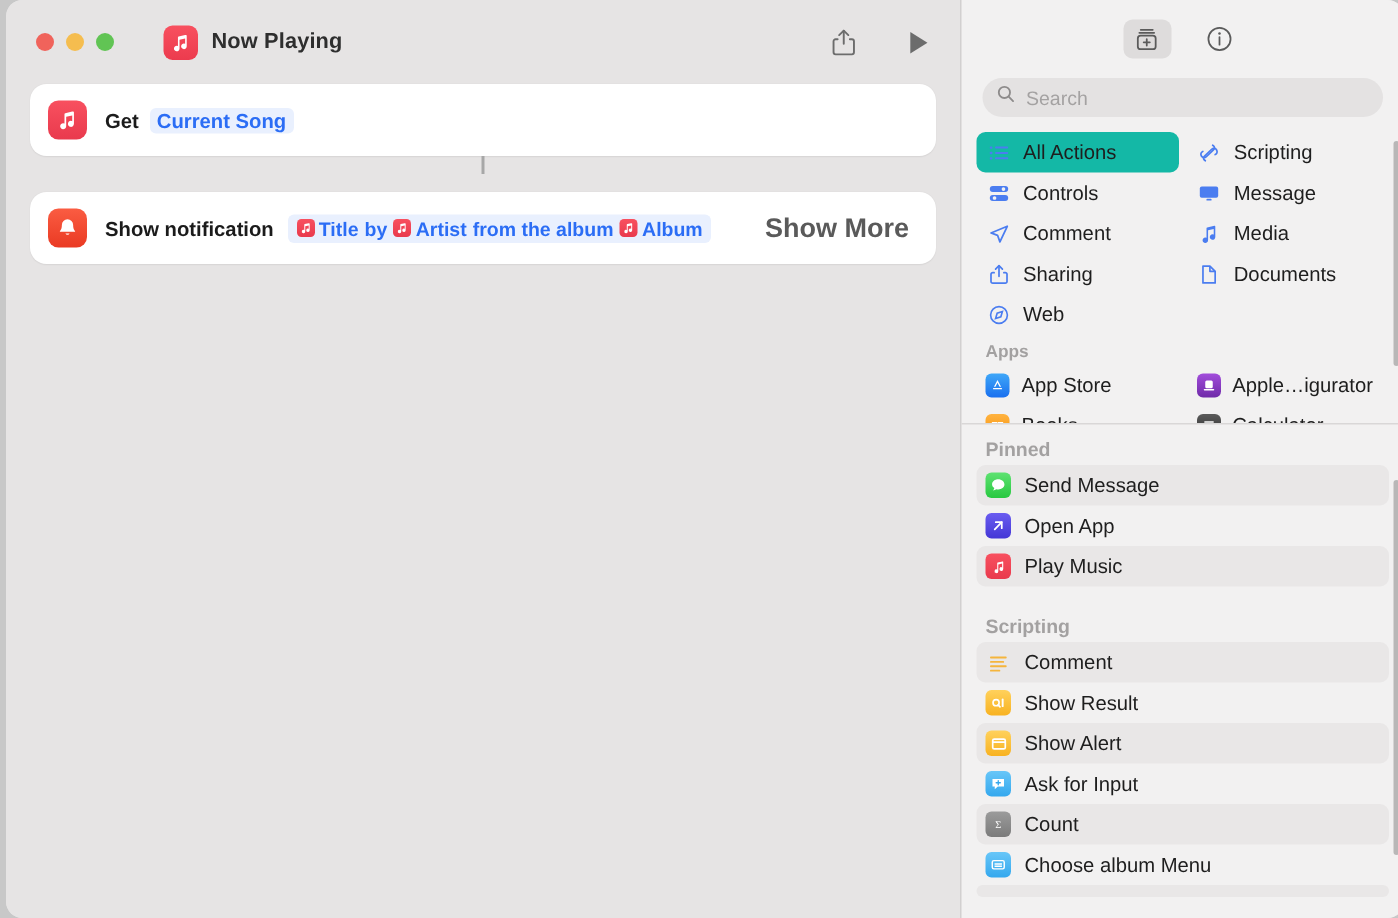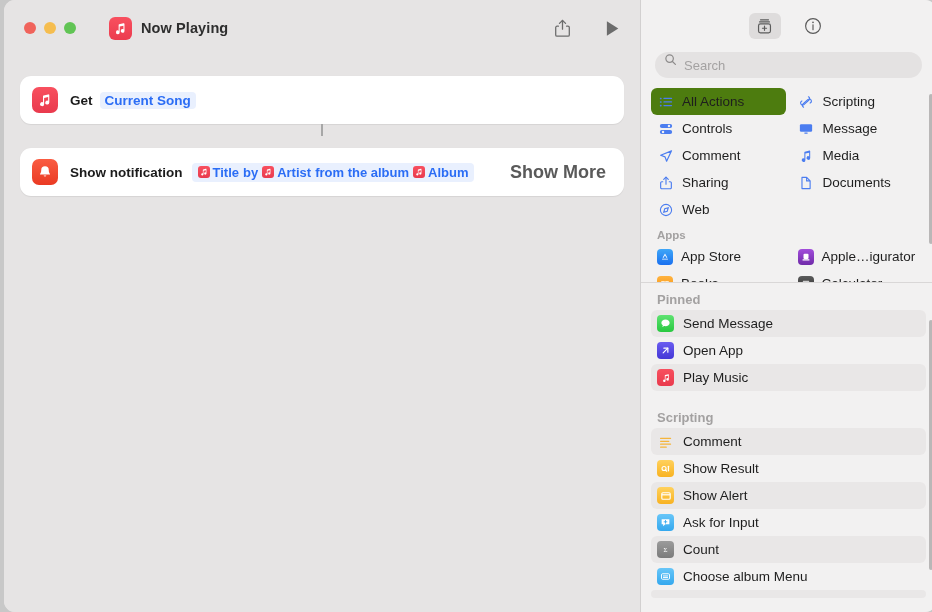--- a/index.html
+++ b/index.html
@@ -54,21 +54,21 @@
     position: absolute; right: 16px; top: 0; height: 56px;
     display: flex; align-items: center; gap: 26px;
   }
   .tb-btn {
     width: 24px; height: 24px;
     display: flex; align-items: center; justify-content: center;
     color: #6c6c6c; cursor: default;
   }
 
   
-  #canvas { position: relative; padding: 0 16px; margin-top: 20px; }
+  #canvas { position: relative; padding: 0 16px; }
 
   .action-card {
     background: #ffffff;
     border-radius: 11px;
     min-height: 48px;
     display: flex; align-items: center;
     padding: 0 12px;
     position: relative;
     box-shadow: 0 0.5px 1px rgba(0,0,0,0.07);
   }
@@ -139,21 +139,21 @@
   .side-tb-btn {
     width: 32px; height: 26px; border-radius: 6px;
     display: flex; align-items: center; justify-content: center;
     color: #5b5b5b;
   }
   .side-tb-btn.active { background: #dedcdc; }
 
   #search-wrap { padding: 0 14px 10px; }
   #search-field {
     height: 26px; background: #e4e2e2; border-radius: 13px;
-    display: flex; gap: 7px;
+    display: flex; align-items: center; gap: 7px;
     padding: 0 9px;
   }
   #search-input {
     border: 0; background: transparent; outline: none;
     font-family: "Liberation Sans", sans-serif;
     font-size: 13px; color: #2b2b2b; width: 100%;
   }
   #search-input::placeholder { color: #a4a2a2; }
 
   
@@ -166,21 +166,21 @@
   #cat-grid {
     display: grid; grid-template-columns: 1fr 1fr;
     column-gap: 6px;
   }
   .cat-item {
     height: 27px; border-radius: 6px;
     display: flex; align-items: center; gap: 8px;
     padding: 0 6px;
     font-size: 13.5px; color: #1e1e1e;
   }
-  .cat-item.selected { background: #4d7c0f; }
+  .cat-item.selected { background: #14b8a6; }
   .cat-ico {
     width: 17px; flex: 0 0 17px;
     display: flex; align-items: center; justify-content: center;
     color: #4b7df0;
   }
   .section-label {
     grid-column: 1 / -1;
     font-size: 11.5px; color: #a3a1a1; font-weight: bold;
     padding: 6px 6px 2px;
   }

